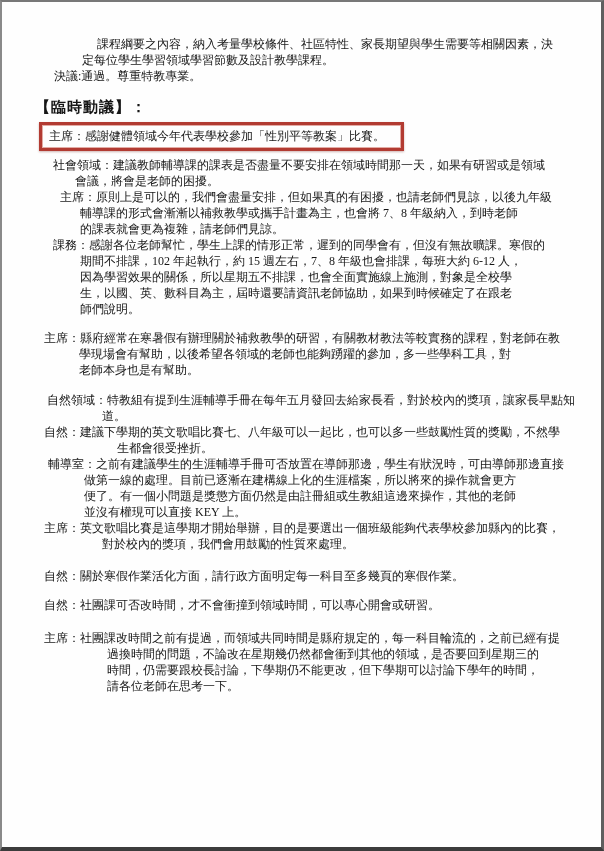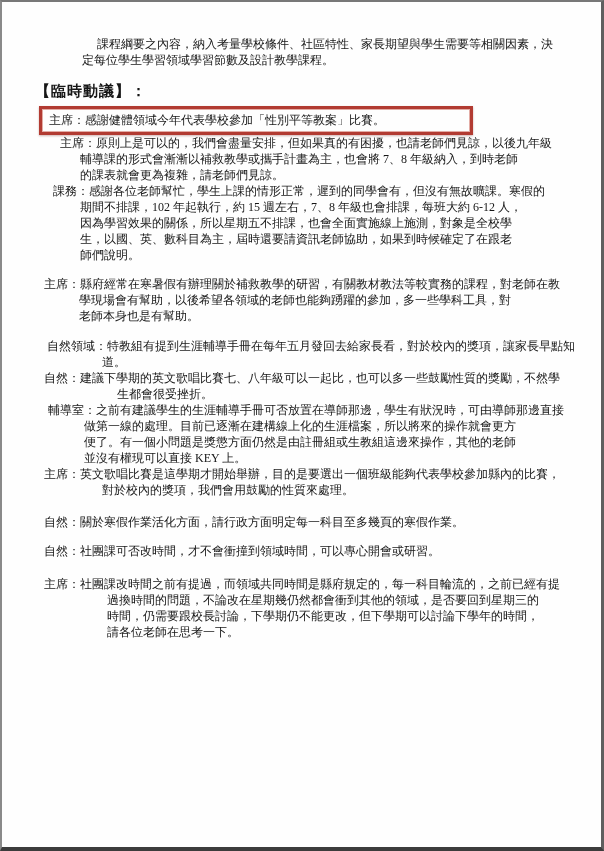--- a/index.html
+++ b/index.html
@@ -29,43 +29,46 @@
   .sec-header{
     margin:0;
     font-size:15px;
     font-weight:bold;
     letter-spacing:1px;
     line-height:19px;
   }
   .hl-box{
     box-sizing:border-box;
     margin:5px 0 0 37px;
-    width:434px;
+    width:365px;
     border:3px solid var(--highlight,#b23b32);
     box-shadow:inset 0 0 0 1px #e3aca5, 0 1px 2px rgba(120,40,35,.35);
     padding:3px 6px 4px 6px;
     background:#fefefe;
   }
   .hl-box .para{--l:1px;--c:1px;padding-right:4px;}
 </style>
 </head>
 <body>
 
 <div class="scan-page">
 
   <p class="para" style="--l:95px;--c:80px;margin-top:34px">課程綱要之內容，納入考量學校條件、社區特性、家長期望與學生需要等相關因素，決
 定每位學生學習領域學習節數及設計教學課程。</p>
 
+  <p class="para" style="--l:52px;--c:52px">決議:通過。尊重特教專業。</p>
 
   <h2 class="sec-header" style="margin:14px 0 0 33px">【臨時動議】：</h2>
 
   <div class="hl-box">
     <p class="para">主席：感謝健體領域今年代表學校參加「性別平等教案」比賽。</p>
   </div>
 
+  <p class="para" style="--l:51px;--c:73px;margin-top:6px">社會領域：建議教師輔導課的課表是否盡量不要安排在領域時間那一天，如果有研習或是領域
+會議，將會是老師的困擾。</p>
 
   <p class="para" style="--l:58px;--c:78px">主席：原則上是可以的，我們會盡量安排，但如果真的有困擾，也請老師們見諒，以後九年級
 輔導課的形式會漸漸以補救教學或攜手計畫為主，也會將 7、8 年級納入，到時老師
 的課表就會更為複雜，請老師們見諒。</p>
 
   <p class="para" style="--l:51px;--c:78px">課務：感謝各位老師幫忙，學生上課的情形正常，遲到的同學會有，但沒有無故曠課。寒假的
 期間不排課，102 年起執行，約 15 週左右，7、8 年級也會排課，每班大約 6-12 人，
 因為學習效果的關係，所以星期五不排課，也會全面實施線上施測，對象是全校學
 生，以國、英、數科目為主，屆時還要請資訊老師協助，如果到時候確定了在跟老
 師們說明。</p>

